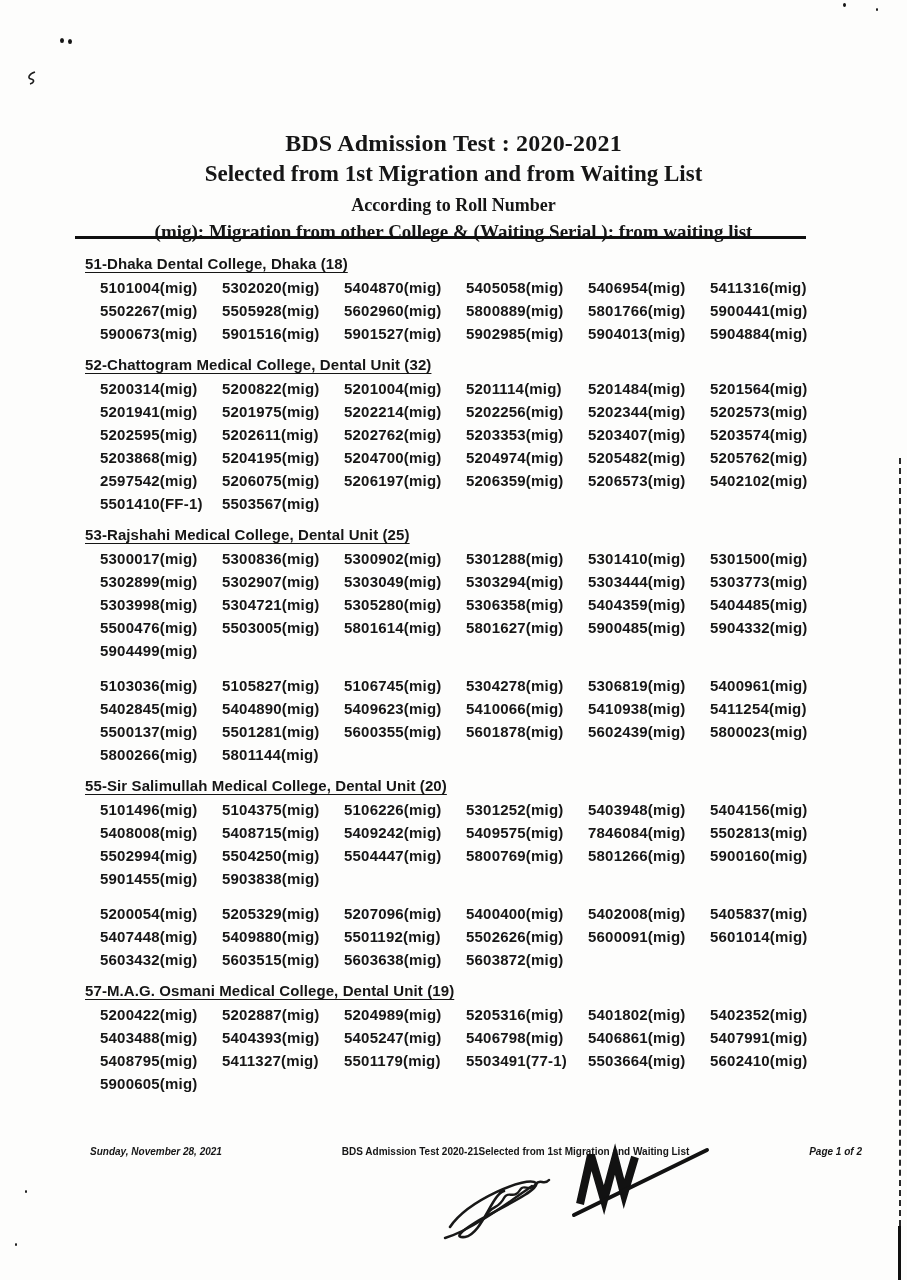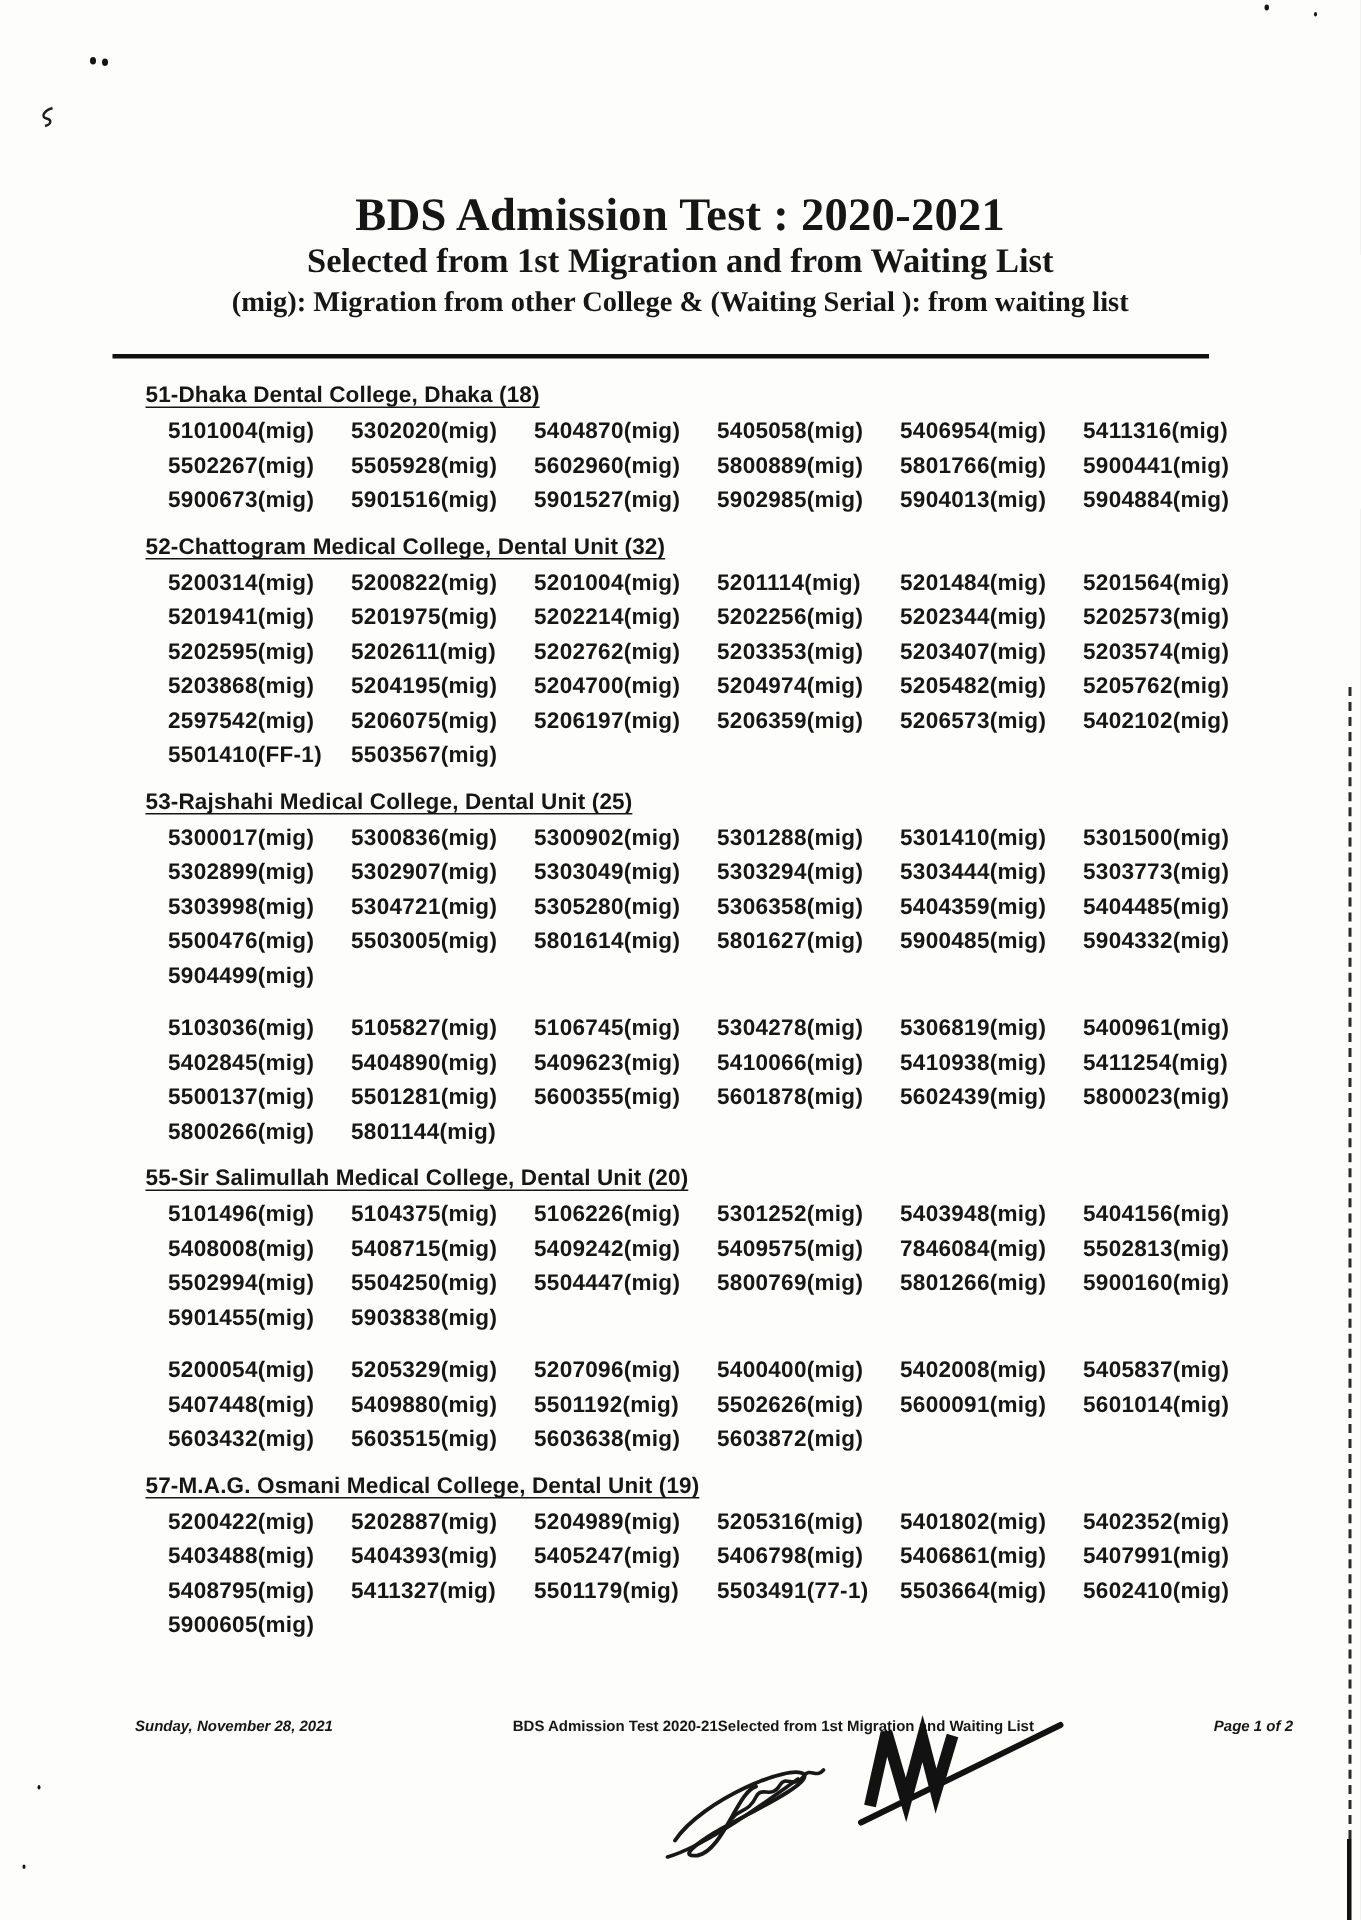--- a/index.html
+++ b/index.html
@@ -11,31 +11,31 @@
     font-family:"Liberation Sans","DejaVu Sans",sans-serif;
     color:#161616;
   }
   
   .doc-header{
     position:absolute;top:128px;left:0;width:100%;
     text-align:center;
     font-family:"Liberation Serif","DejaVu Serif",serif;
     font-weight:bold;
   }
-  .doc-title{font-size:31px;line-height:30px;letter-spacing:.2px;}
+  .doc-title{font-size:24px;line-height:30px;letter-spacing:.2px;}
   .doc-subtitle{font-size:23px;line-height:32px;}
   .doc-line3{font-size:18px;line-height:30px;}
   .doc-legend{font-size:19px;line-height:24px;}
   .header-rule{
     position:absolute;top:236px;left:75px;width:731px;height:3px;
     background:#101010;border:0;
   }
   
   .sections{position:absolute;top:256px;left:85px;width:760px;}
-  .college{margin-bottom:12px;margin-left:12px;}
+  .college{margin-bottom:12px;}
   .college-heading{
     font-size:15px;line-height:16px;margin-bottom:4px;
     font-weight:600;
     text-decoration:underline;
     text-decoration-thickness:1.4px;
     text-underline-offset:3px;
     letter-spacing:.1px;
   }
   .roll-grid{
     display:grid;
@@ -83,20 +83,21 @@
   <div class="speck" style="left:876px;top:8px;width:2px;height:3px;"></div>
   <div class="speck" style="left:25px;top:1190px;width:2px;height:3px;"></div>
   <div class="speck" style="left:15px;top:1243px;width:2px;height:3px;"></div>
 
   <div class="edge-line-dashed"></div>
   <div class="edge-line-solid"></div>
 
   <div class="doc-header">
     <div class="doc-title">BDS Admission Test : 2020-2021</div>
     <div class="doc-subtitle">Selected from 1st Migration and from Waiting List</div>
+    <div class="doc-line3">According to Roll Number</div>
     <div class="doc-legend">(mig): Migration from other College &amp; (Waiting Serial ): from waiting list</div>
   </div>
   <div class="header-rule"></div>
 
   <div class="sections" id="sections">
       <section class="college">
         <div class="college-heading">51-Dhaka Dental College, Dhaka (18)</div>
         <div class="roll-grid">
           <span class="roll">5101004(mig)</span>
           <span class="roll">5302020(mig)</span>

